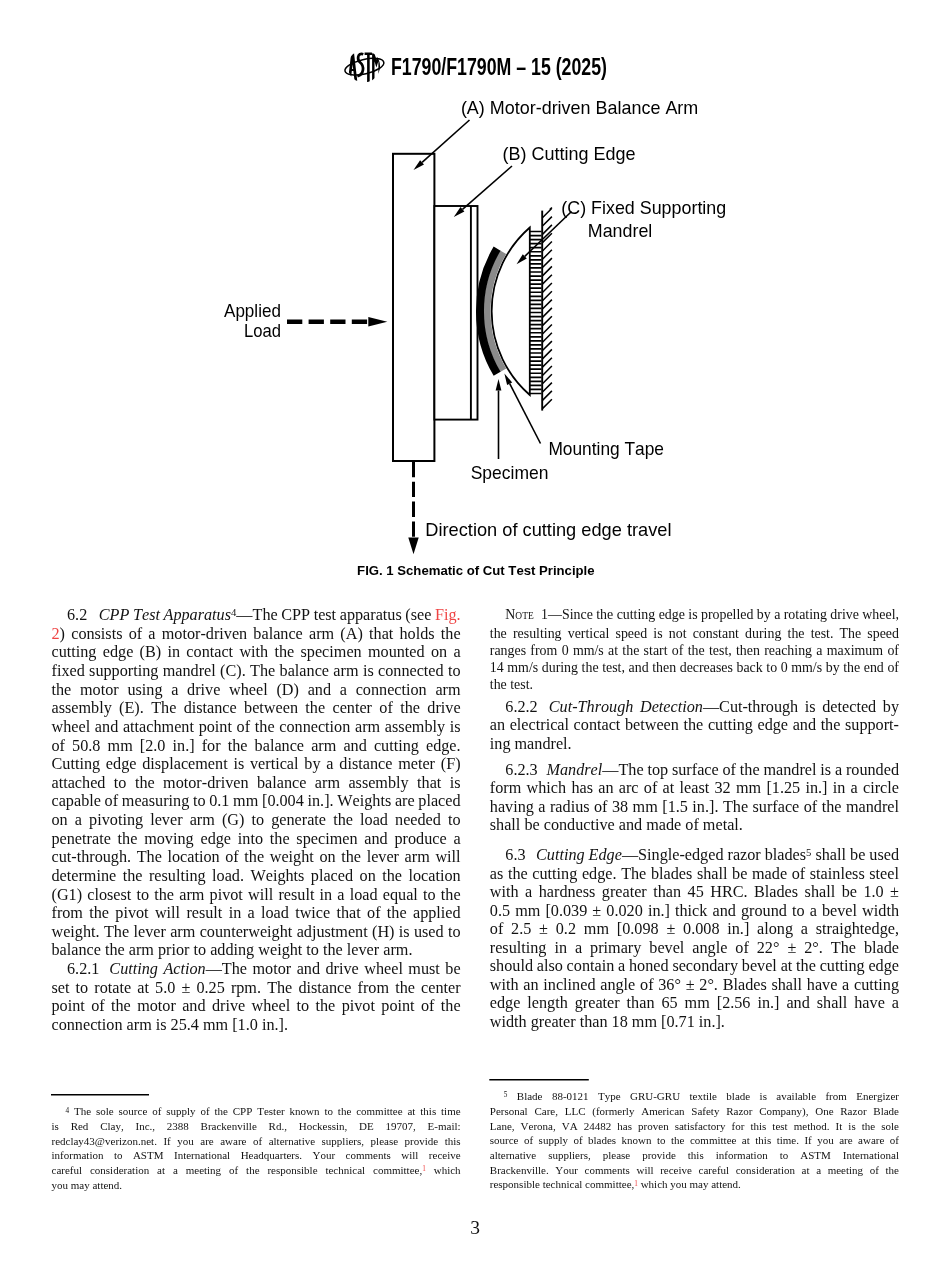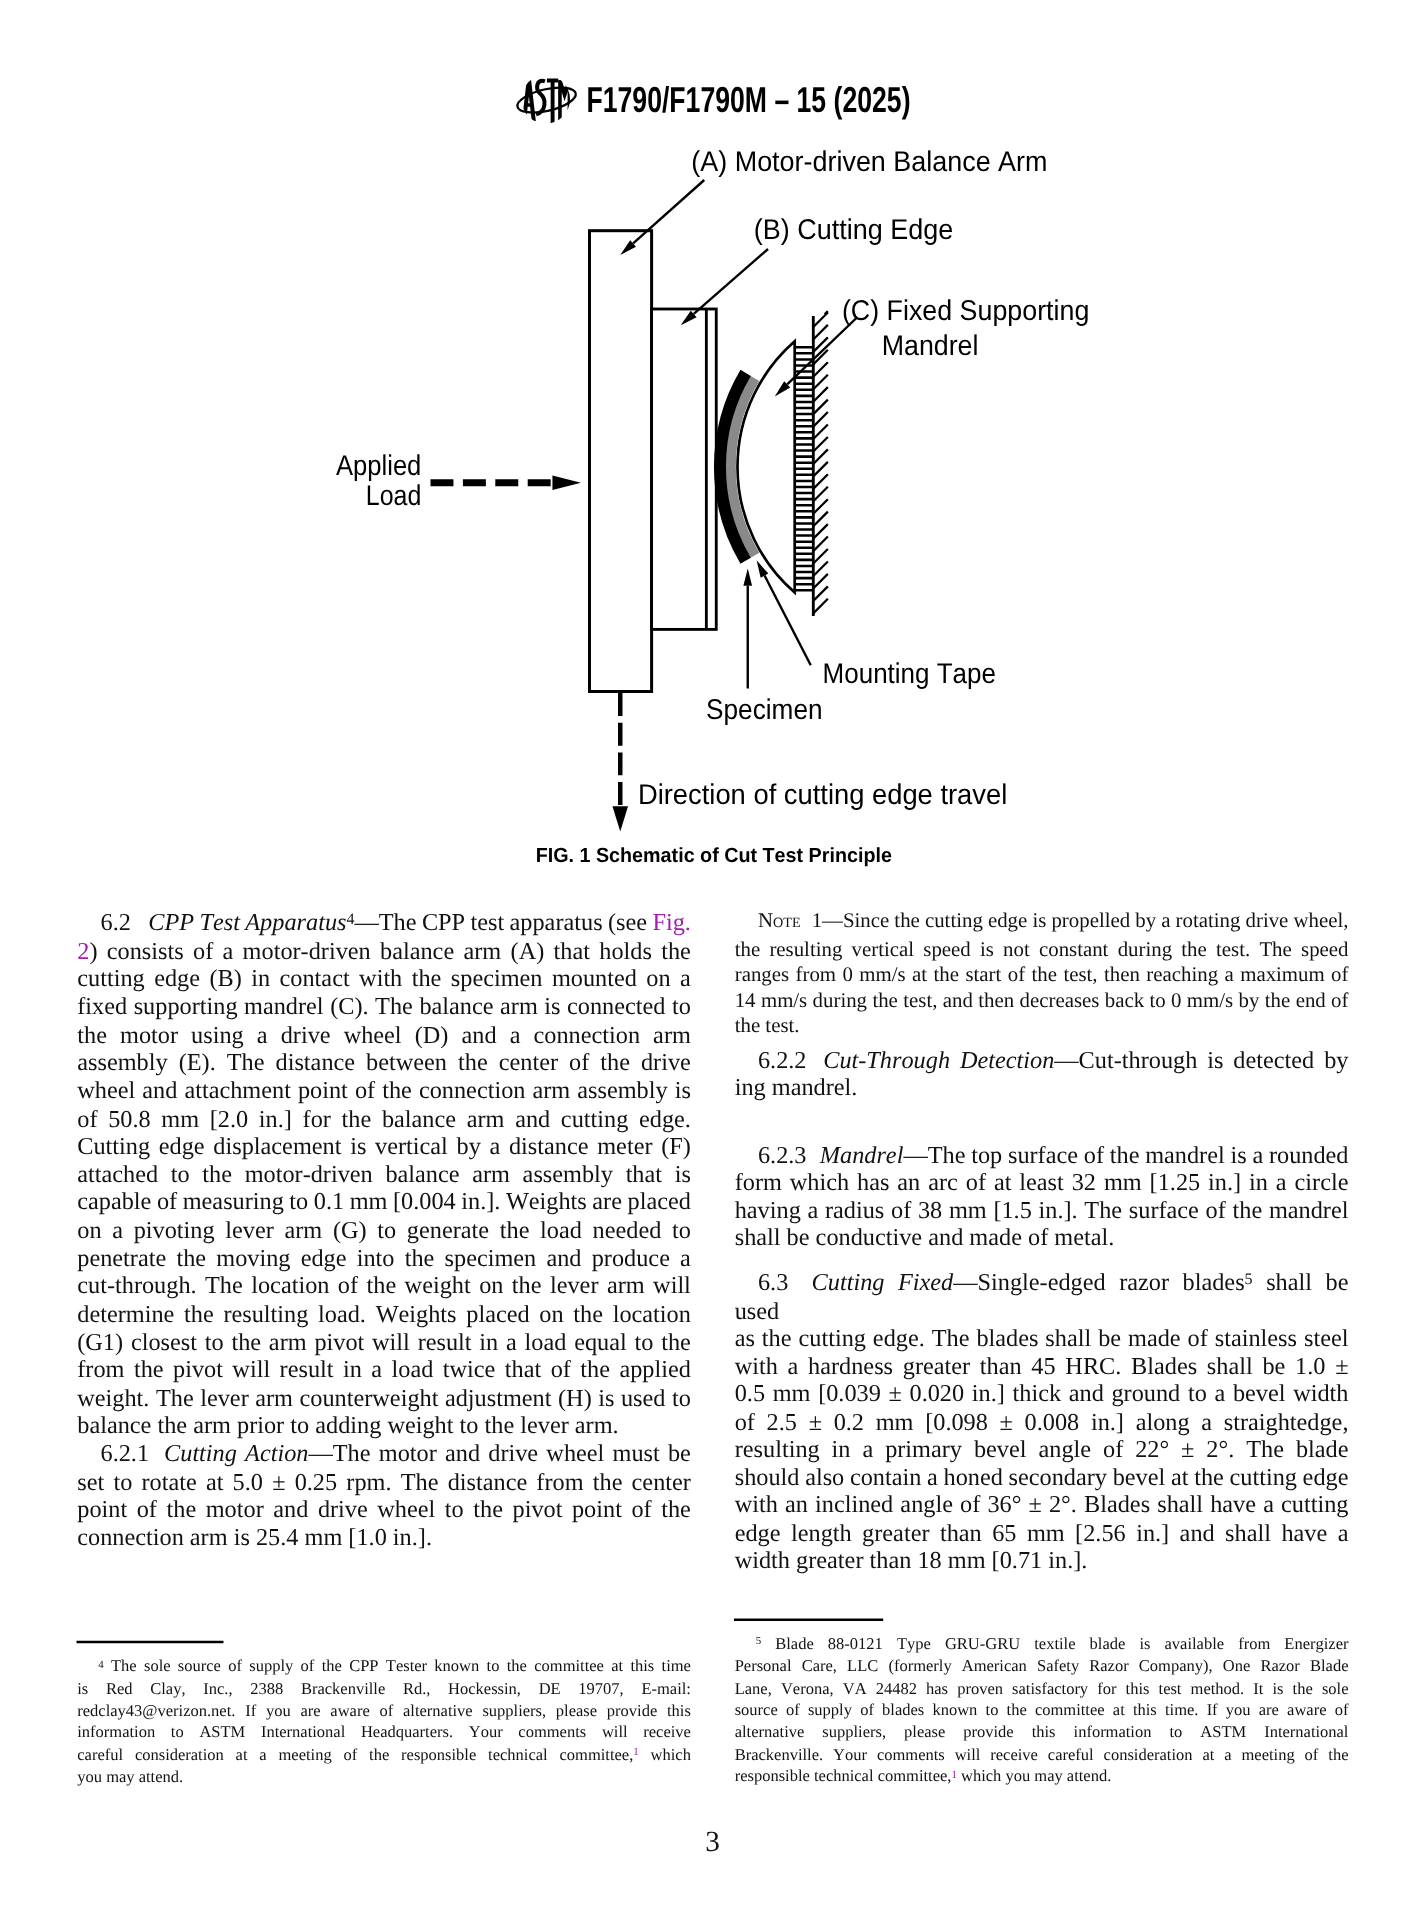--- a/index.html
+++ b/index.html
@@ -6,21 +6,21 @@
 .col{position:absolute;color:#121212;font-family:"Liberation Serif",serif;transform:translateZ(0)}
 .body{font-size:16.2px;line-height:18.62px}
 .body2{font-size:16.2px;line-height:18.5px}
 .note{font-size:13.9px;line-height:17.1px}
 .fn{font-size:11px;line-height:14.7px}
 .ln{text-align:justify;text-align-last:justify;white-space:normal}
 .ln.je{text-align-last:auto}
 .ind{display:inline-block;width:15.5px}
 .find{display:inline-block;width:14px}
 .sup{font-size:66%;position:relative;top:-0.38em;line-height:0}
-.red{color:#a21caf}
+.red{color:#ef4444}
 i{}
 .sc{font-size:68%}
 .g{display:inline-block}
 </style></head>
 <body>
 <svg width="950" height="1272" viewBox="0 0 950 1272" style="position:absolute;left:0;top:0;transform:translateZ(0)">
     <clipPath id="lc">
       <circle cx="363.8" cy="66.2" r="16.2"></circle>
     </clipPath>
     <g clip-path="url(#lc)" stroke="#000" fill="none">
@@ -96,30 +96,31 @@
   </div>
 <div class="col note" style="left:489.8px;top:605.7px;width:409.2px">
     <div class="ln"><span class="ind"></span><span style="word-spacing:-0.2px">N<span class="sc">OTE</span><span class="g" style="width:4px"></span> 1—Since the cutting edge is propelled by a rotating drive wheel,</span></div>
     <div class="ln">the resulting vertical speed is not constant during the test. The speed</div>
     <div class="ln">ranges from 0 mm/s at the start of the test, then reaching a maximum of</div>
     <div class="ln">14 mm/s during the test, and then decreases back to 0 mm/s by the end of</div>
     <div class="ln je">the test.</div>
   </div>
 <div class="col body2" style="left:489.8px;top:697.9px;width:409.2px">
     <div class="ln"><span class="ind"></span>6.2.2<span class="g" style="width:4.5px"></span> <i>Cut-Through Detection</i>—Cut-through is detected by</div>
+    <div class="ln">an electrical contact between the cutting edge and the support-</div>
     <div class="ln je">ing mandrel.</div>
   </div>
 <div class="col body2" style="left:489.8px;top:760.6px;width:409.2px">
     <div class="ln"><span class="ind"></span><span style="word-spacing:-0.3px">6.2.3<span class="g" style="width:5px"></span> <i>Mandrel</i>—The top surface of the mandrel is a rounded</span></div>
     <div class="ln">form which has an arc of at least 32 mm [1.25 in.] in a circle</div>
     <div class="ln">having a radius of 38 mm [1.5 in.]. The surface of the mandrel</div>
     <div class="ln je">shall be conductive and made of metal.</div>
   </div>
 <div class="col body2" style="left:489.8px;top:846.1px;width:409.2px">
-    <div class="ln"><span class="ind"></span><span style="word-spacing:-0.3px">6.3<span class="g" style="width:6.5px"></span> <i>Cutting Fixed</i>—Single-edged razor blades<span class="sup">5</span> shall be used</span></div>
+    <div class="ln"><span class="ind"></span><span style="word-spacing:-0.3px">6.3<span class="g" style="width:6.5px"></span> <i>Cutting Edge</i>—Single-edged razor blades<span class="sup">5</span> shall be used</span></div>
     <div class="ln">as the cutting edge. The blades shall be made of stainless steel</div>
     <div class="ln">with a hardness greater than 45 HRC. Blades shall be 1.0 ±</div>
     <div class="ln">0.5 mm [0.039 ± 0.020 in.] thick and ground to a bevel width</div>
     <div class="ln">of 2.5 ± 0.2 mm [0.098 ± 0.008 in.] along a straightedge,</div>
     <div class="ln">resulting in a primary bevel angle of 22° ± 2°. The blade</div>
     <div class="ln"><span style="word-spacing:-0.35px">should also contain a honed secondary bevel at the cutting edge</span></div>
     <div class="ln">with an inclined angle of 36° ± 2°. Blades shall have a cutting</div>
     <div class="ln">edge length greater than 65 mm [2.56 in.] and shall have a</div>
     <div class="ln je">width greater than 18 mm [0.71 in.].</div>
   </div>

